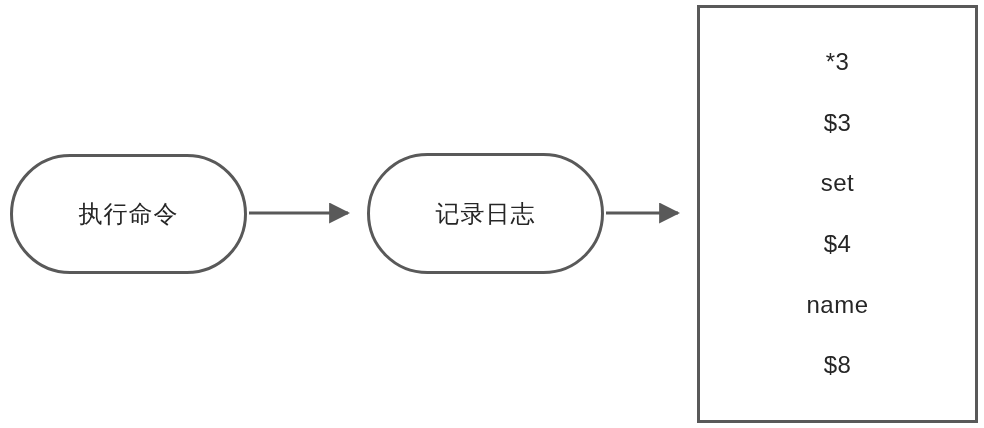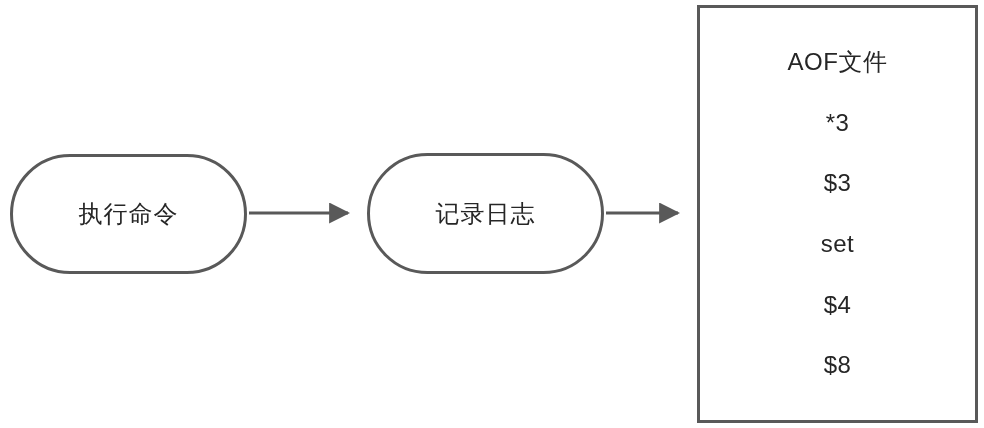--- a/index.html
+++ b/index.html
@@ -91,21 +91,21 @@
     <defs>
       <marker id="arrowhead" viewBox="0 0 10 10" refX="9" refY="5" markerWidth="7" markerHeight="7" orient="auto">
         <path d="M0,0 L10,5 L0,10 z" fill="#595959"></path>
       </marker>
     </defs>
     <line x1="249" y1="213" x2="348" y2="213" stroke="#595959" stroke-width="3" marker-end="url(#arrowhead)"></line>
     <line x1="606" y1="213" x2="678" y2="213" stroke="#595959" stroke-width="3" marker-end="url(#arrowhead)"></line>
   </svg>
 
   <div class="aof-box">
-    <div class="aof-line">AOF文件</div>
     <div class="aof-line">*3</div>
     <div class="aof-line">$3</div>
     <div class="aof-line">set</div>
     <div class="aof-line">$4</div>
+    <div class="aof-line">name</div>
     <div class="aof-line">$8</div>
   </div>
 
 </div>
 
 </body></html>

